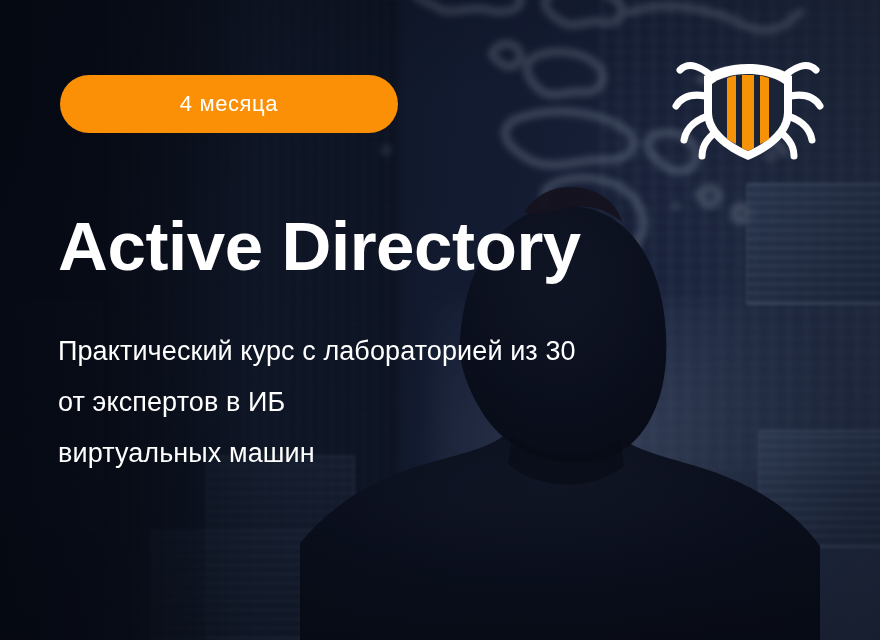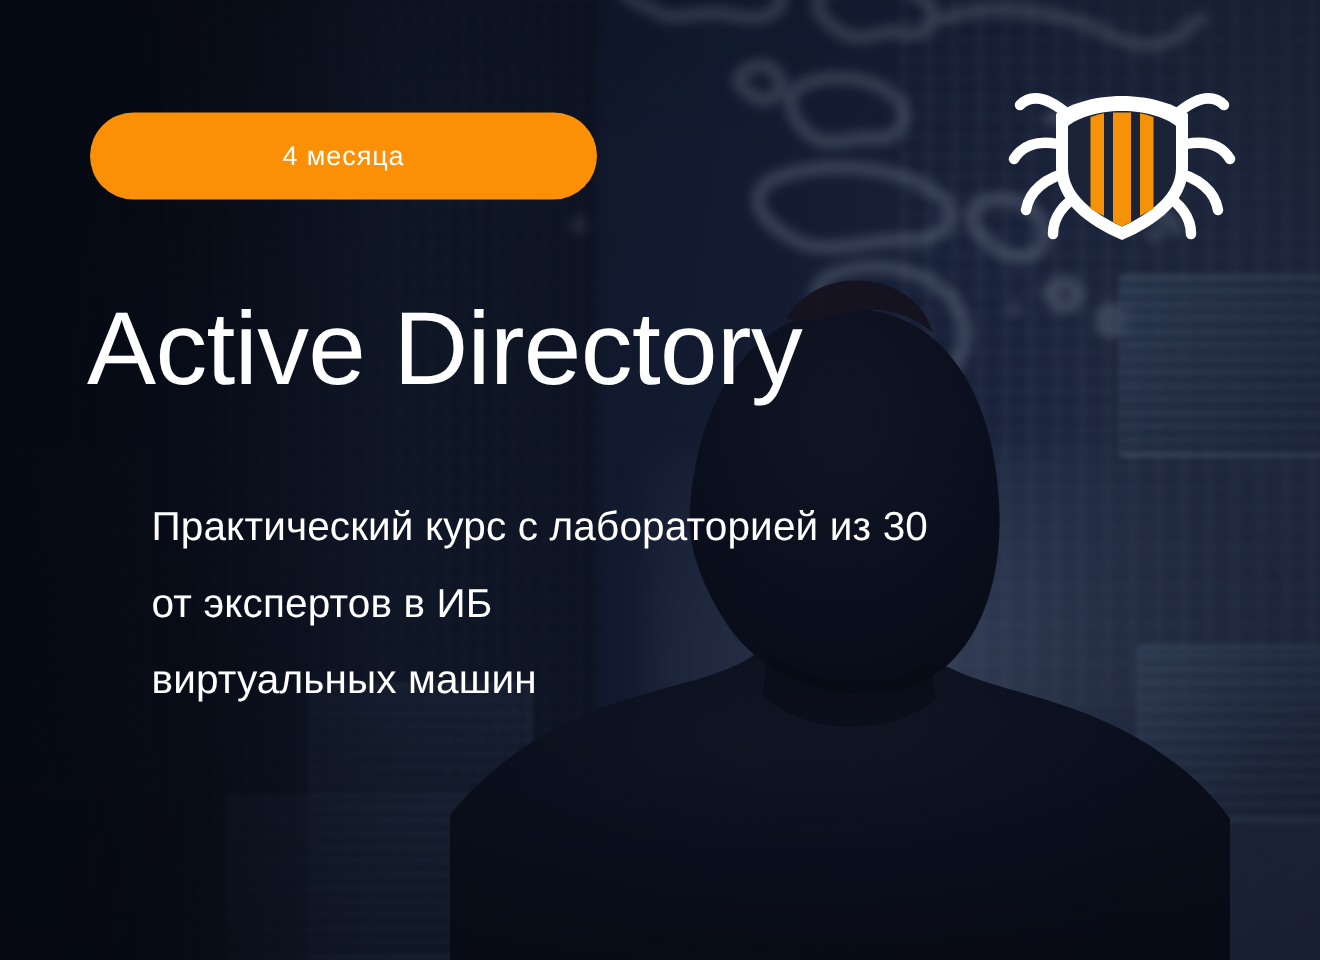--- a/index.html
+++ b/index.html
@@ -159,55 +159,54 @@
     padding: 0 34px;
     border-radius: 29px;
     background: #fb9007;
     display: flex;
     align-items: center;
     justify-content: center;
     cursor: pointer;
   }
   .badge-label {
     color: #ffffff;
-    font-size: 18px;
+    font-size: 22px;
     font-weight: 300;
     letter-spacing: .6px;
     white-space: nowrap;
     line-height: 1;
   }
 
   .logo {
     position: absolute;
     left: 672px; top: 48px;
     width: 152px; height: 120px;
   }
   .logo svg { width: 100%; height: 100%; display: block; }
 
   .title {
     position: absolute;
-    left: 58px; top: 198px;
+    left: 58px; top: 212px;
     color: #ffffff;
     font-size: 69px;
-    font-weight: 400;
+    font-weight: 700;
     letter-spacing: -.4px;
     line-height: 1;
     white-space: nowrap;
   }
 
   .subtitle {
     position: absolute;
     left: 58px; top: 326px;
     color: #ffffff;
     font-size: 27px;
     font-weight: 300;
     line-height: 51px;
     letter-spacing: .1px;
     white-space: nowrap;
-    margin-left: 43px;
   }
   .subtitle .line { display: block; }
 </style>
 </head>
 <body>
 
 <div class="banner">
 
   <div class="bg-base"></div>
   <div class="bg-racks"></div>

